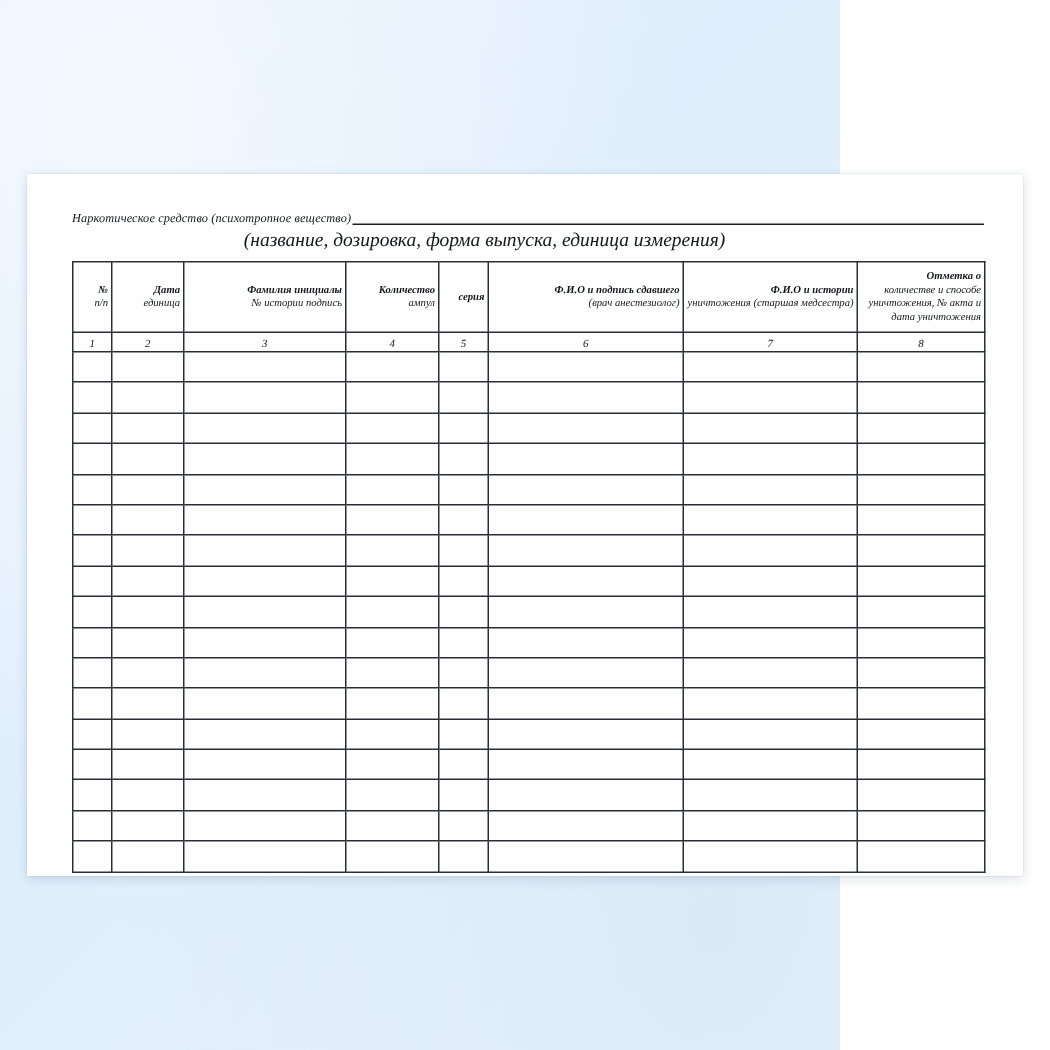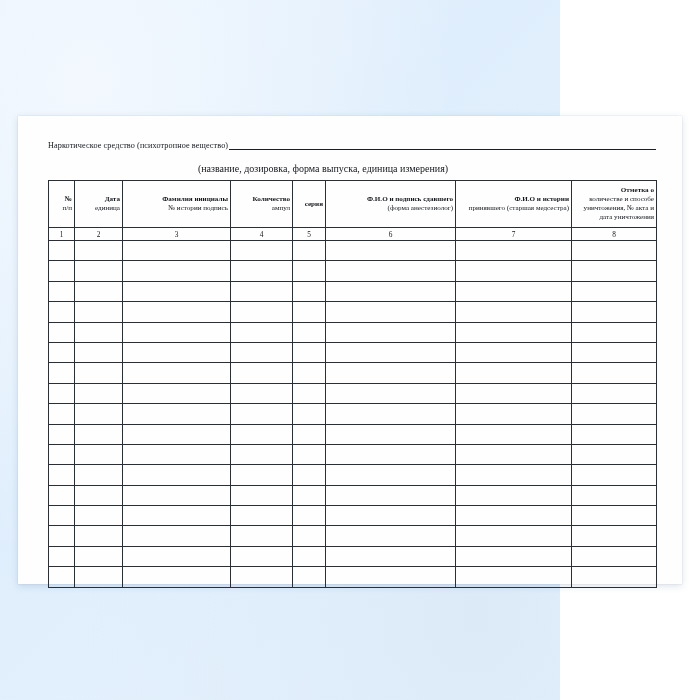--- a/index.html
+++ b/index.html
@@ -11,20 +11,21 @@
     height: 700px;
     overflow: hidden;
     font-family: "Liberation Serif", serif;
     background: #ffffff;
   }
   .canvas {
     position: relative;
     width: 560px;
     height: 700px;
     background: linear-gradient(135deg, #e8f2fd 0%, #dfeefc 40%, #e9f3fd 100%);
+    font-style: italic;
   }
   .bg-tint {
     position: absolute;
     inset: 0;
     background:
       radial-gradient(ellipse at 15% 12%, #f2f8fe 0%, rgba(242,248,254,0) 55%),
       radial-gradient(ellipse at 85% 88%, #dceaf8 0%, rgba(220,234,248,0) 60%);
     pointer-events: none;
   }
   .sheet {
@@ -54,23 +55,23 @@
     letter-spacing: 0.1px;
   }
   .title-rule {
     flex: 1 1 auto;
     border-bottom: 1px solid #1b1f25;
     height: 9px;
     margin-left: 1px;
   }
   .subtitle {
     text-align: center;
-    font-size: 10px;
+    font-size: 13px;
     color: #14171c;
-    margin-top: 13px;
+    margin-top: 2px;
     padding-right: 58px;
   }
   table.reg {
     border-collapse: collapse;
     width: 100%;
     margin-top: 6px;
     table-layout: fixed;
   }
   table.reg td, table.reg th {
     border: 1px solid #2a2e35;
@@ -152,25 +153,25 @@
             </th>
             <th class="hdr">
               <span>Количество</span>
               <span class="sub">ампул</span>
             </th>
             <th class="hdr">
               <span>серия</span>
             </th>
             <th class="hdr">
               <span>Ф.И.О и подпись сдавшего</span>
-              <span class="sub">(форма анестезиолог)</span>
+              <span class="sub">(врач анестезиолог)</span>
             </th>
             <th class="hdr">
               <span>Ф.И.О и истории</span>
-              <span class="sub">принявшего
+              <span class="sub">уничтожения
 (старшая медсестра)</span>
             </th>
             <th class="hdr">
               <span>Отметка о</span>
               <span class="sub">количестве и способе уничтожения, № акта и дата уничтожения</span>
             </th>
           </tr>
           <tr class="numrow">
             <td>1</td>
             <td>2</td>

